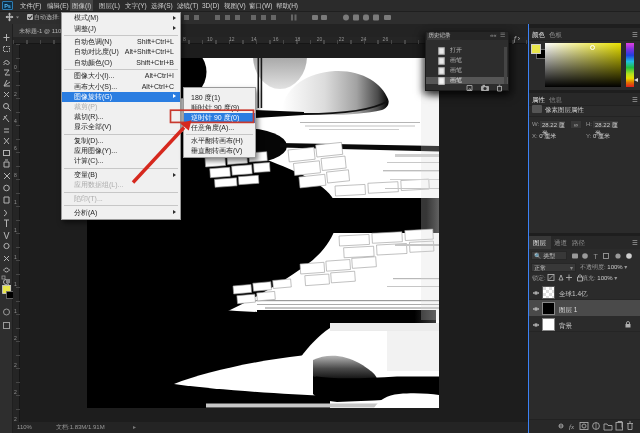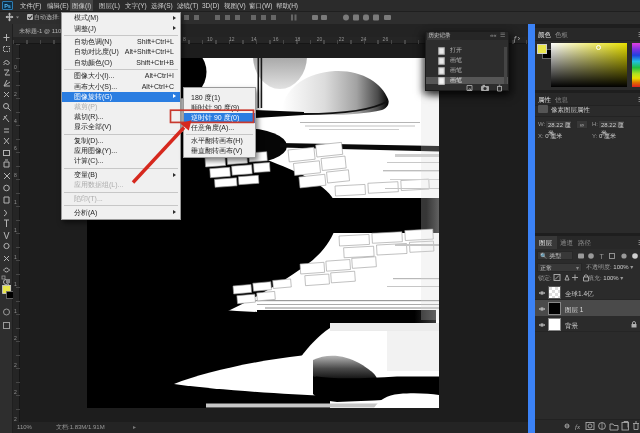--- a/index.html
+++ b/index.html
@@ -250,21 +250,21 @@
         <path d="M7.8 260 l2 2"></path>
  </g>
  <rect x="2" y="252" width="3" height="3" fill="none" stroke="#999" stroke-width="0.8"></rect>
  <rect x="6" y="255" width="4" height="4" fill="#888"></rect>
  <rect x="2.6" y="261.5" width="8" height="8" fill="#e9e64c" stroke="#d0d0d0" stroke-width="0.8"></rect>
  <rect x="6.4" y="267.5" width="7" height="7" fill="#000" stroke="#777" stroke-width="0.8"></rect>
  <circle cx="6.5" cy="288" r="3" fill="none" stroke="#9a9a9a"></circle>
  <rect x="3.5" y="298.5" width="6" height="6" fill="none" stroke="#9a9a9a"></rect>
 </svg>
 
-<div class="abs" id="dock" style="left:528px;top:24px;width:112px;height:409px;background:#2b2b2b;border-left:7px solid #3b82f6;">
+<div class="abs" id="dock" style="left:528px;top:24px;width:112px;height:409px;background:#2b2b2b;border-left:1px solid #3b82f6;">
 
  <div class="abs" style="left:0;top:0;width:112px;height:4px;background:#1e1e1e;"></div>
  <div class="abs" style="left:0;top:4px;width:112px;height:13px;background:#282828;border-bottom:1px solid #222;"></div>
  <div class="abs t" style="left:3px;top:5px;font-size:6.5px;color:#e0e0e0;">颜色</div>
  <div class="abs t" style="left:20px;top:5px;font-size:6.5px;color:#8e8e8e;">色板</div>
  <div class="abs t" style="left:103px;top:5px;font-size:6.5px;color:#9a9a9a;">☰</div>
  <div class="abs" style="left:2px;top:20px;width:10px;height:10px;background:#e9e64c;border:1px solid #cfcfcf;z-index:2;"></div>
  <div class="abs" style="left:6.5px;top:24.5px;width:10px;height:10px;background:#000;border:1px solid #666;"></div>
  <div class="abs" style="left:16px;top:19px;width:76px;height:44px;background:linear-gradient(to bottom,rgba(0,0,0,0),rgba(0,0,0,1)),linear-gradient(to right,#fff,#e8e000);"></div>
  <div class="abs" style="left:61px;top:21px;width:5px;height:5px;border:1px solid #fff;border-radius:50%;"></div>

